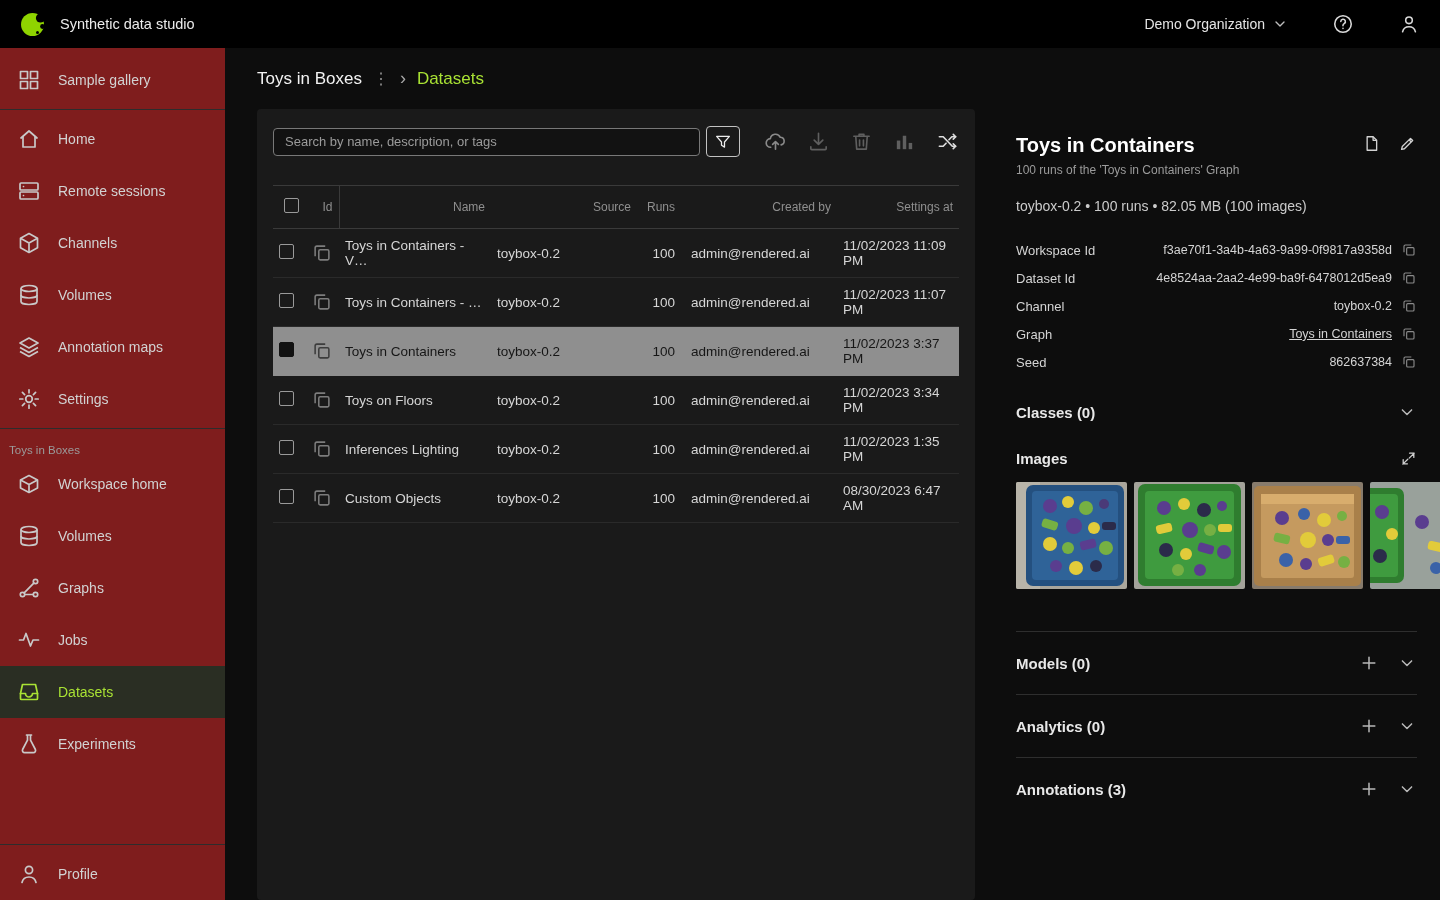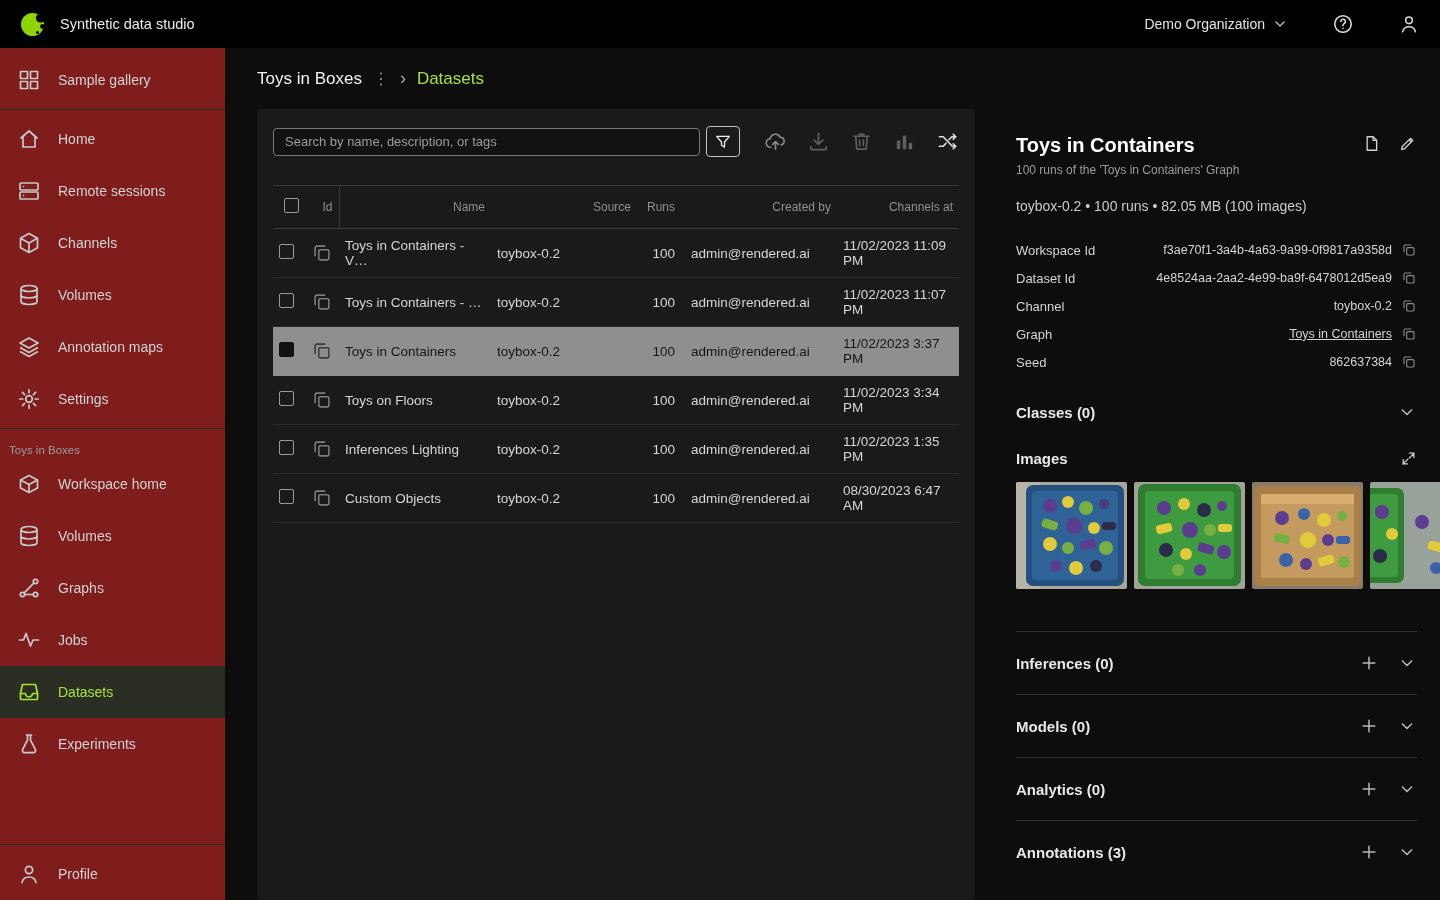--- a/index.html
+++ b/index.html
@@ -336,21 +336,21 @@
             <col style="width:122px">
         </colgroup>
         <thead>
           <tr>
             <th><span class="cb"></span></th>
             <th>Id</th>
             <th class="th-name">Name</th>
             <th>Source</th>
             <th class="col-runs">Runs</th>
             <th>Created by</th>
-            <th>Channels at</th>
+            <th>Settings at</th>
           </tr>
         </thead>
         <tbody>
           <tr>
             <td><span class="cb"></span></td>
             <td><span class="copy-btn"><svg viewBox="0 0 24 24" fill="none" stroke="currentColor" stroke-width="1.7" stroke-linejoin="round">
                     <rect x="8.5" y="8.5" width="11" height="11" rx="1.5"></rect>
                     <path d="M15.5 4.5h-9a2 2 0 0 0-2 2v9"></path>
                   </svg></span></td>
             <td>Toys in Containers - V…</td>
@@ -595,35 +595,20 @@
               <rect x="58" y="60" width="16" height="9" rx="3" fill="#e2cb3a" transform="rotate(12 66 64)"></rect>
               <circle cx="80" cy="44" r="6" fill="#76b043"></circle>
               <circle cx="88" cy="74" r="7" fill="#5a3d8f"></circle>
               <circle cx="66" cy="86" r="6" fill="#3a62a8"></circle>
             </svg>
         </div>
       </div>
     </div>
 
     <div class="section-row">
-      <span class="sec-title">Inferences (0)</span>
-      <div class="sec-icons">
-        <span class="sec-ic">
-            <svg viewBox="0 0 24 24" fill="none" stroke="currentColor" stroke-width="1.8" stroke-linecap="round">
-              <path d="M12 5v14M5 12h14"></path>
-            </svg>
-          </span>
-        <span class="sec-ic">
-            <svg viewBox="0 0 24 24" fill="none" stroke="currentColor" stroke-width="1.8" stroke-linecap="round" stroke-linejoin="round">
-              <path d="M6.5 9.5l5.5 5.5 5.5-5.5"></path>
-            </svg>
-          </span>
-      </div>
-    </div>
-    <div class="section-row">
       <span class="sec-title">Models (0)</span>
       <div class="sec-icons">
         <span class="sec-ic">
             <svg viewBox="0 0 24 24" fill="none" stroke="currentColor" stroke-width="1.8" stroke-linecap="round">
               <path d="M12 5v14M5 12h14"></path>
             </svg>
           </span>
         <span class="sec-ic">
             <svg viewBox="0 0 24 24" fill="none" stroke="currentColor" stroke-width="1.8" stroke-linecap="round" stroke-linejoin="round">
               <path d="M6.5 9.5l5.5 5.5 5.5-5.5"></path>

